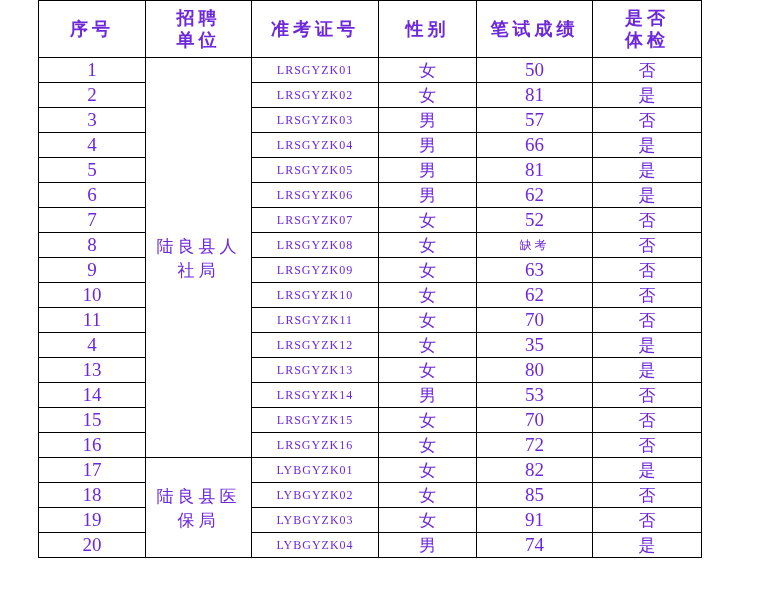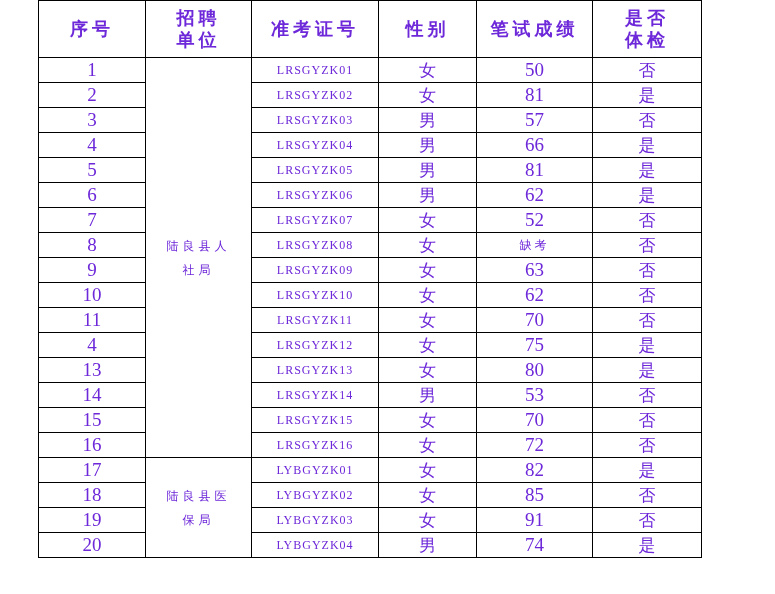--- a/index.html
+++ b/index.html
@@ -19,21 +19,21 @@
       height: 56px; font-size: 18px; font-weight: bold; line-height: 22px;
       font-family: "DejaVu Sans", sans-serif; letter-spacing: 4px;
     }
     table.grid td { height: 24px; line-height: 24px; }
     td.num { font-size: 19px; }
     td.id { font-size: 12px; font-family: Liberation Serif, serif; letter-spacing: 1px; }
     td.sex { font-size: 17px; font-family: "DejaVu Sans", sans-serif; }
     td.score { font-size: 19px; }
     td.score.cn { font-size: 12px; font-family: "DejaVu Sans", sans-serif; letter-spacing: 3px; }
     td.check { font-size: 17px; font-family: "DejaVu Sans", sans-serif; }
-    td.unit { font-size: 12px; font-family: "DejaVu Sans", sans-serif; line-height: 24px; letter-spacing: 4px; white-space: normal; }
+    td.unit { font-size: 17px; font-family: "DejaVu Sans", sans-serif; line-height: 24px; letter-spacing: 4px; white-space: normal; }
     .line { display: block; }
   </style>
 </head>
 <body>
 
 <table class="grid">
   <colgroup>
     <col style="width:107px">
       <col style="width:106px">
       <col style="width:127px">
@@ -136,21 +136,21 @@
         <td class="num">11</td>
         <td class="id">LRSGYZK11</td>
         <td class="sex">女</td>
         <td class="score">70</td>
         <td class="check">否</td>
       </tr>
       <tr>
         <td class="num">4</td>
         <td class="id">LRSGYZK12</td>
         <td class="sex">女</td>
-        <td class="score">75</td>
+        <td class="score">35</td>
         <td class="check">是</td>
       </tr>
       <tr>
         <td class="num">13</td>
         <td class="id">LRSGYZK13</td>
         <td class="sex">女</td>
         <td class="score">80</td>
         <td class="check">是</td>
       </tr>
       <tr>

